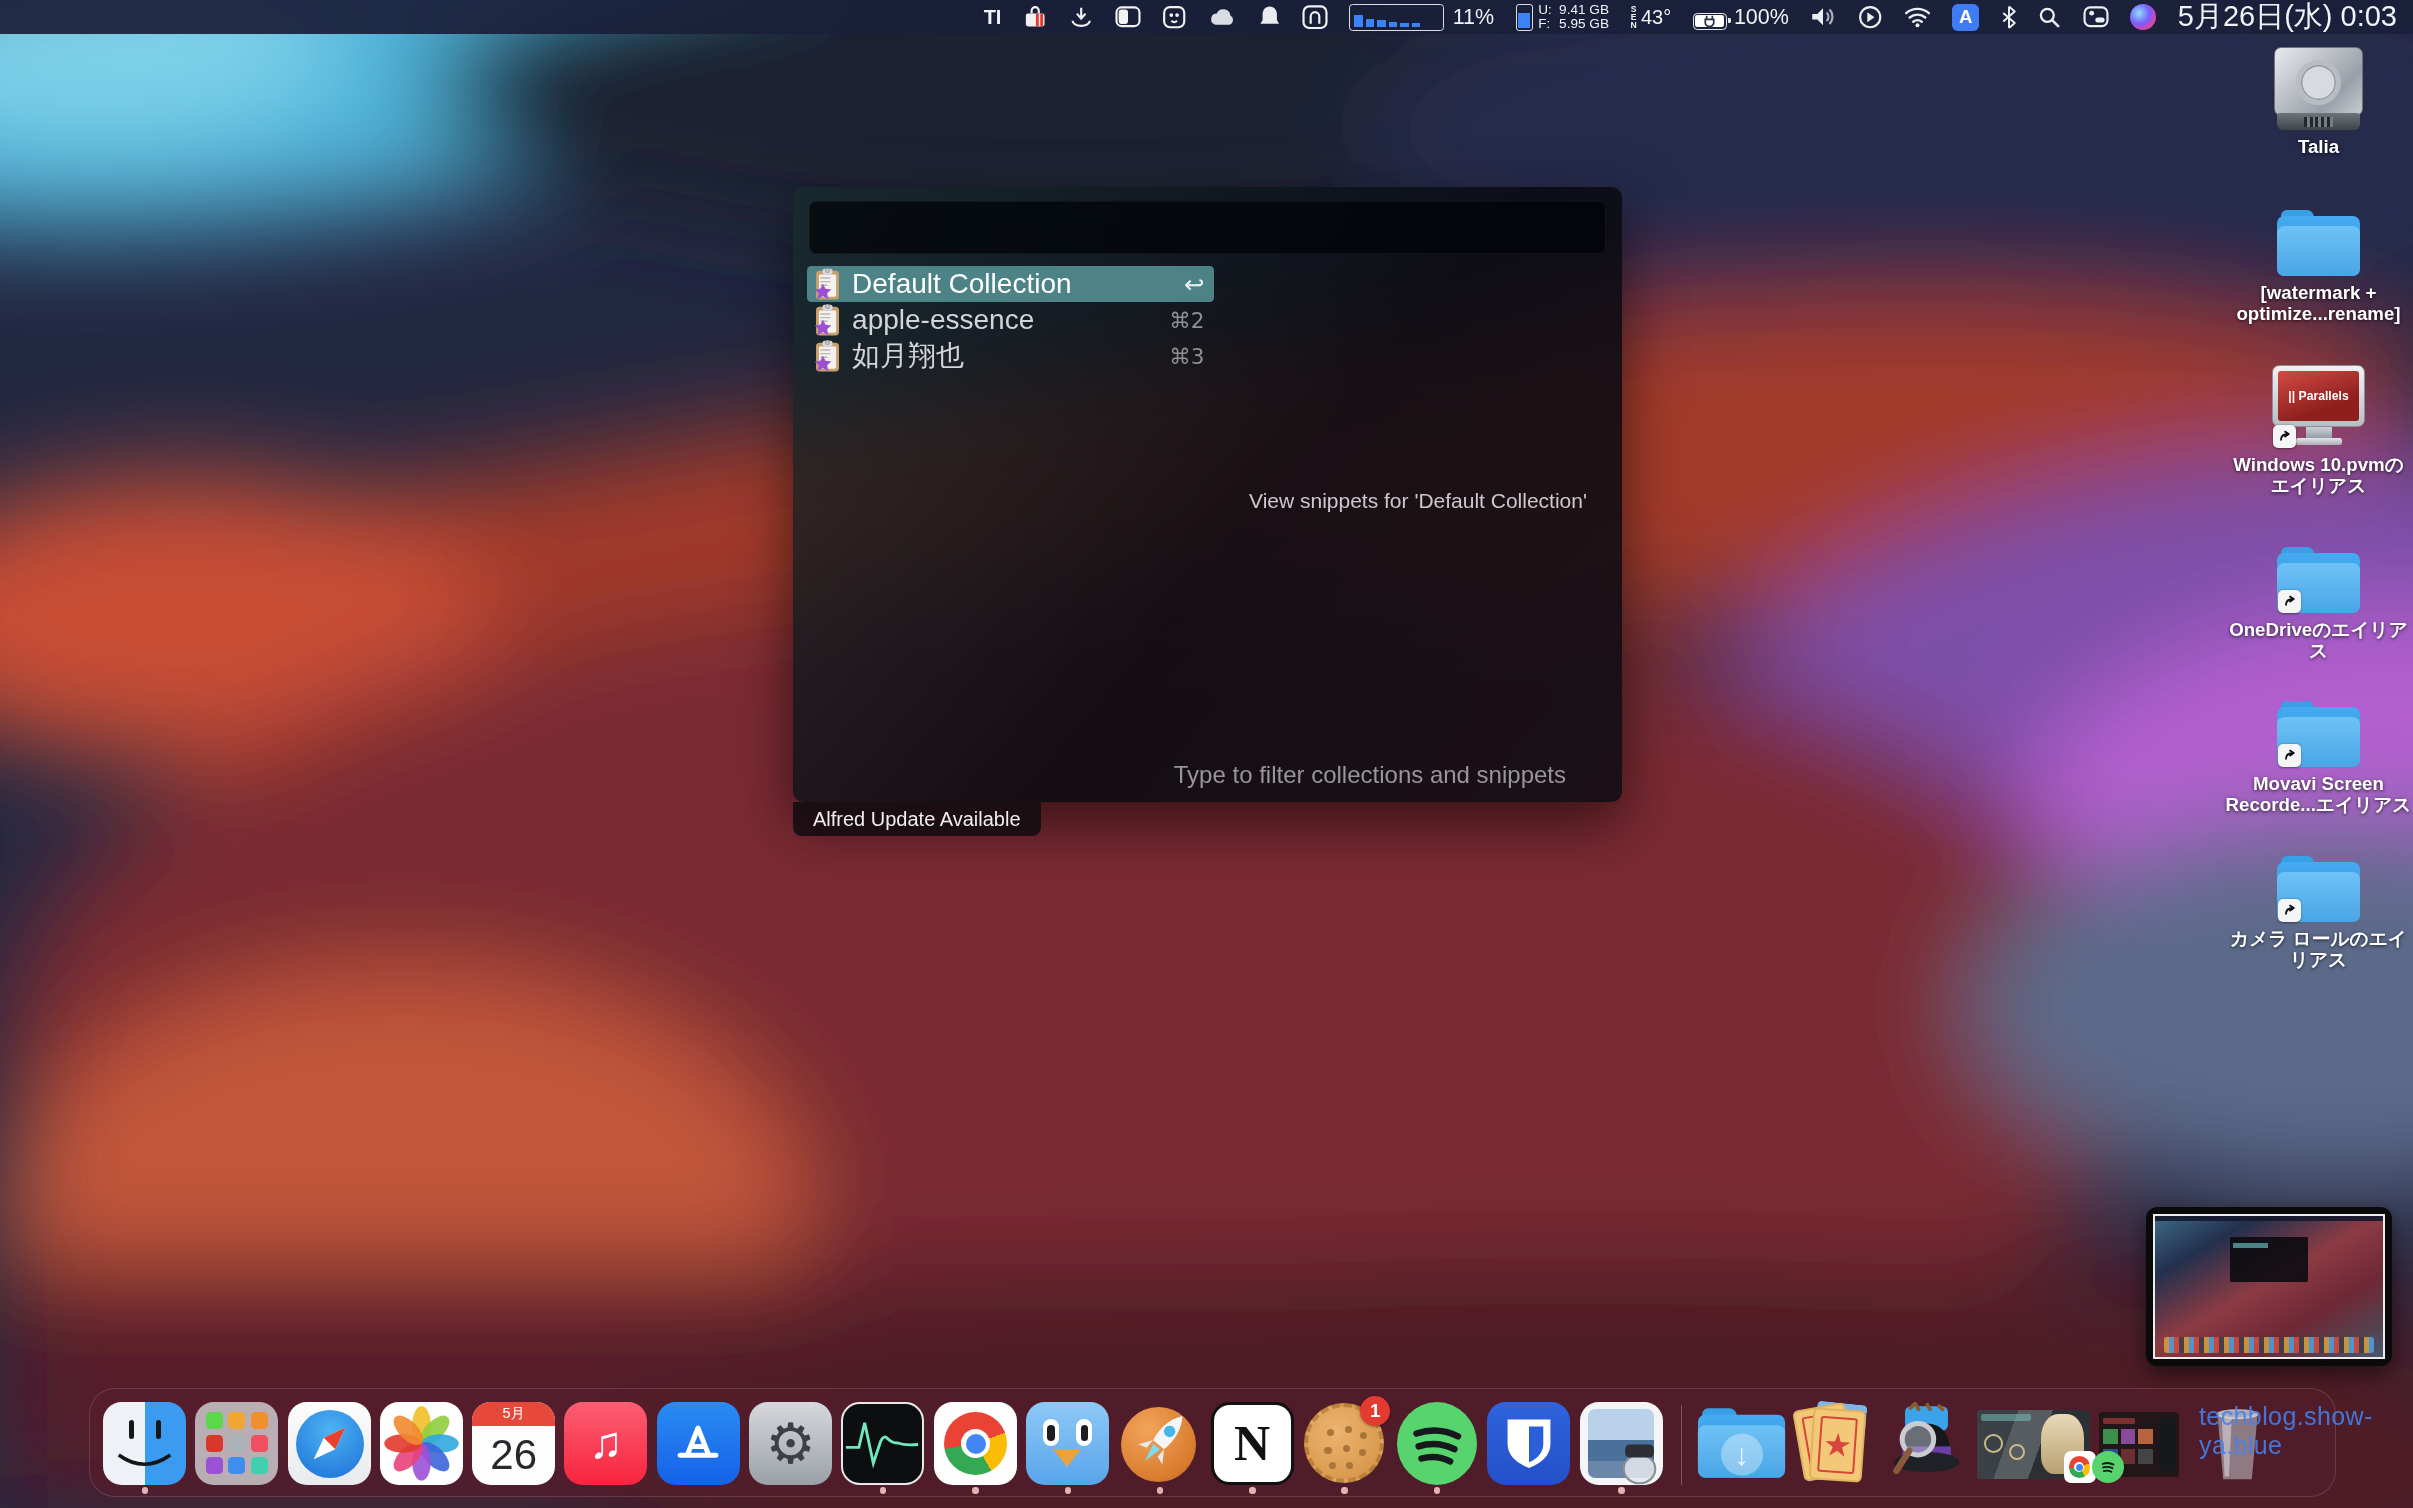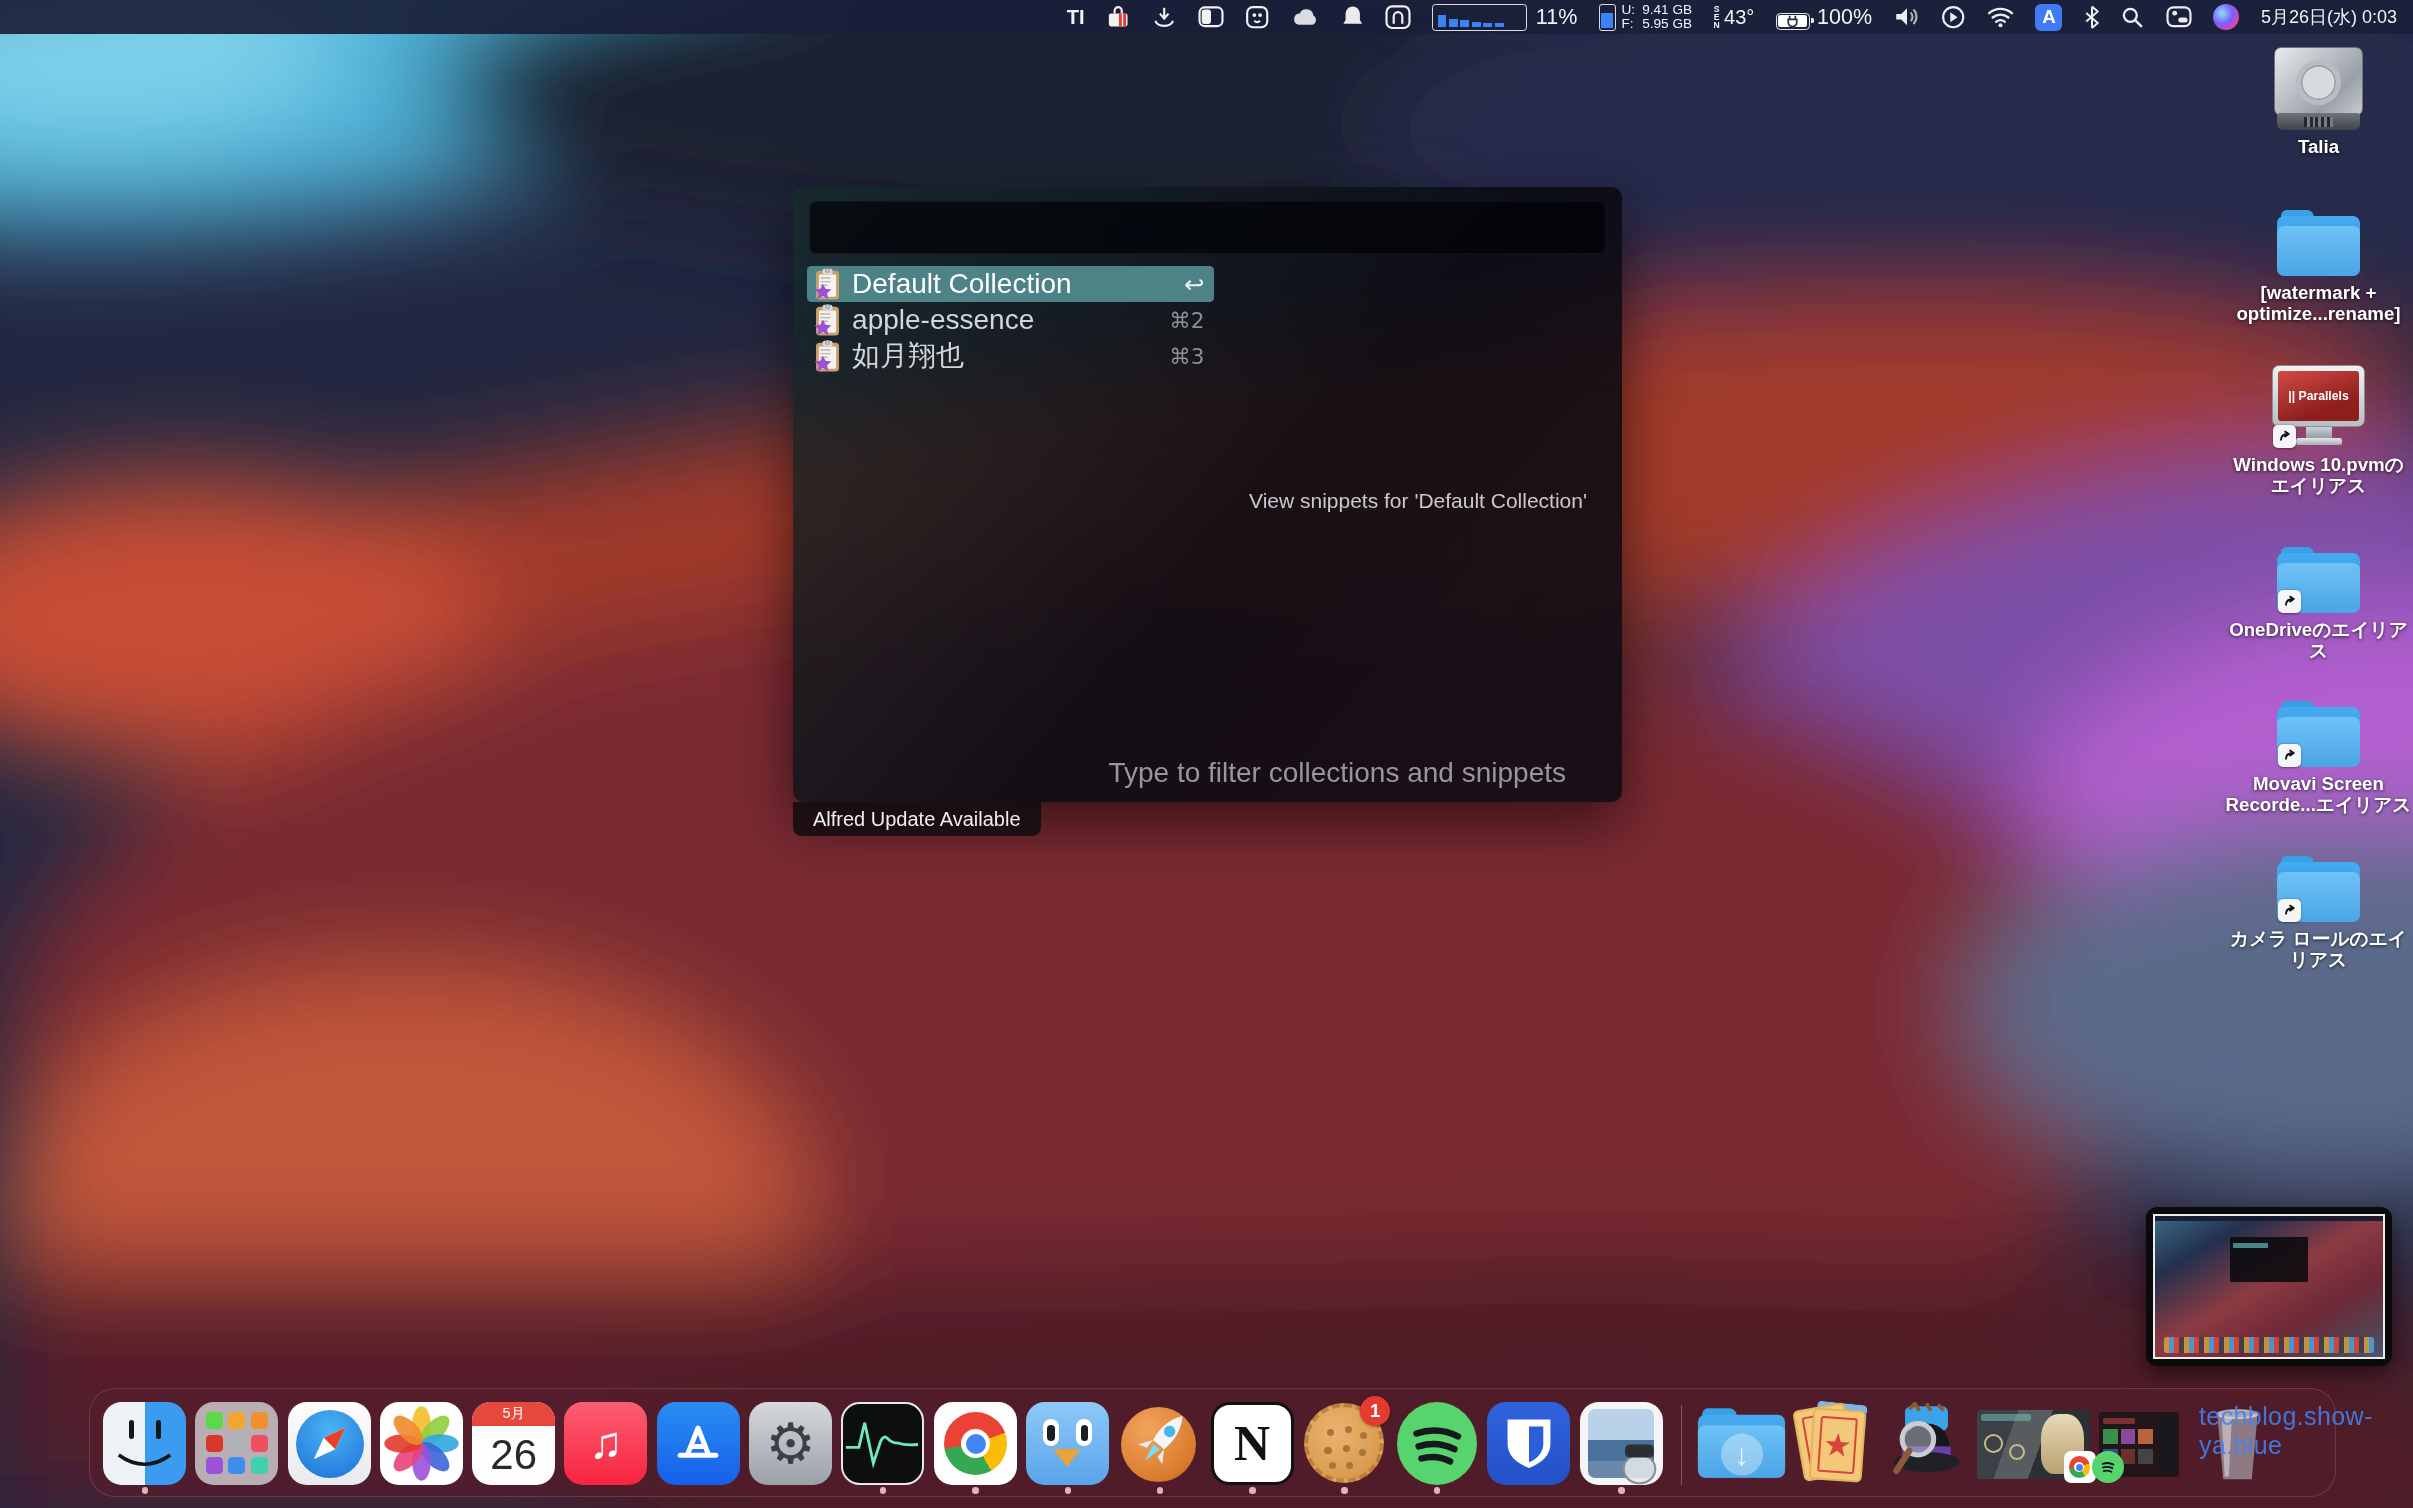--- a/index.html
+++ b/index.html
@@ -76,21 +76,21 @@
     background:rgba(2,3,7,0.72); border:0.7px solid rgba(255,255,255,0.05); }
   #alfred .rows { position:absolute; left:14.4px; top:79px; width:407px; }
   .arow { height:36px; display:flex; align-items:center; gap:10px; padding:0 10px 0 5.7px; border-radius:4.3px; }
   .arow.sel { background:#4d8286; }
   .arow .rlabel { font-size:28px; color:#d4d5d8; white-space:nowrap; }
   .arow.sel .rlabel { color:#ffffff; }
   .arow .rkey { margin-left:auto; font-size:21.5px; color:#8e9093; font-family:"DejaVu Sans",sans-serif; }
   .arow.sel .rkey { color:#e9f1f0; font-size:24.4px; }
   #alfred .detail { position:absolute; left:431px; top:302px; width:388px; text-align:center;
     font-size:21px; color:#cac9ce; }
-  #alfred .hint { position:absolute; right:56px; bottom:13px; font-size:28px; color:#96969c; }
+  #alfred .hint { position:absolute; right:56px; bottom:13px; font-size:24px; color:#96969c; }
   #alfred-update { position:absolute; left:793px; top:802px; height:34px; padding:0 20px; z-index:41;
     background:rgba(22,13,17,0.92); border-radius:0 0 8.6px 8.6px; display:flex; align-items:center;
     color:#f0eeee; font-size:20px; }
 
   
   #dock { position:absolute; left:89px; top:1388px; width:2247px; height:109px; z-index:60;
     border-radius:26px; background:rgba(86,30,44,0.55); border:0.7px solid rgba(255,255,255,0.14);
     display:flex; align-items:flex-end; padding:0 13px 11.5px 13px; gap:9.3px; }
   .dockitem { position:relative; width:83px; height:83px; flex:0 0 auto; }
   .dockitem .dot { position:absolute; left:50%; bottom:-9.3px; width:6.5px; height:6.5px; margin-left:-2.9px;
@@ -333,21 +333,21 @@
         </svg>
     </div>
     <div class="sicon">
       <svg width="26" height="21.5" viewBox="0 0 36 30">
           <rect x="2" y="2" width="32" height="26" rx="8" stroke="#eceef2" stroke-width="3" fill="none"></rect>
           <circle cx="12" cy="10" r="3.4" fill="#eceef2"></circle>
           <rect x="17" y="16" width="13" height="7" rx="3.5" fill="#eceef2"></rect>
         </svg>
     </div>
     <div class="siri"></div>
-    <div class="sicon" style="font-size:18px; white-space:nowrap;">5月26日(水) 0:03</div>
+    <div class="sicon" style="font-size:29px; white-space:nowrap;">5月26日(水) 0:03</div>
   </div>
 </div>
 
 <div class="dicon" style="left:2211px; top:47px;">
   <div class="hd">
     <div class="body"></div>
       <div class="ring"></div>
       <div class="base"></div>
       <div class="vent"></div>
   </div>

